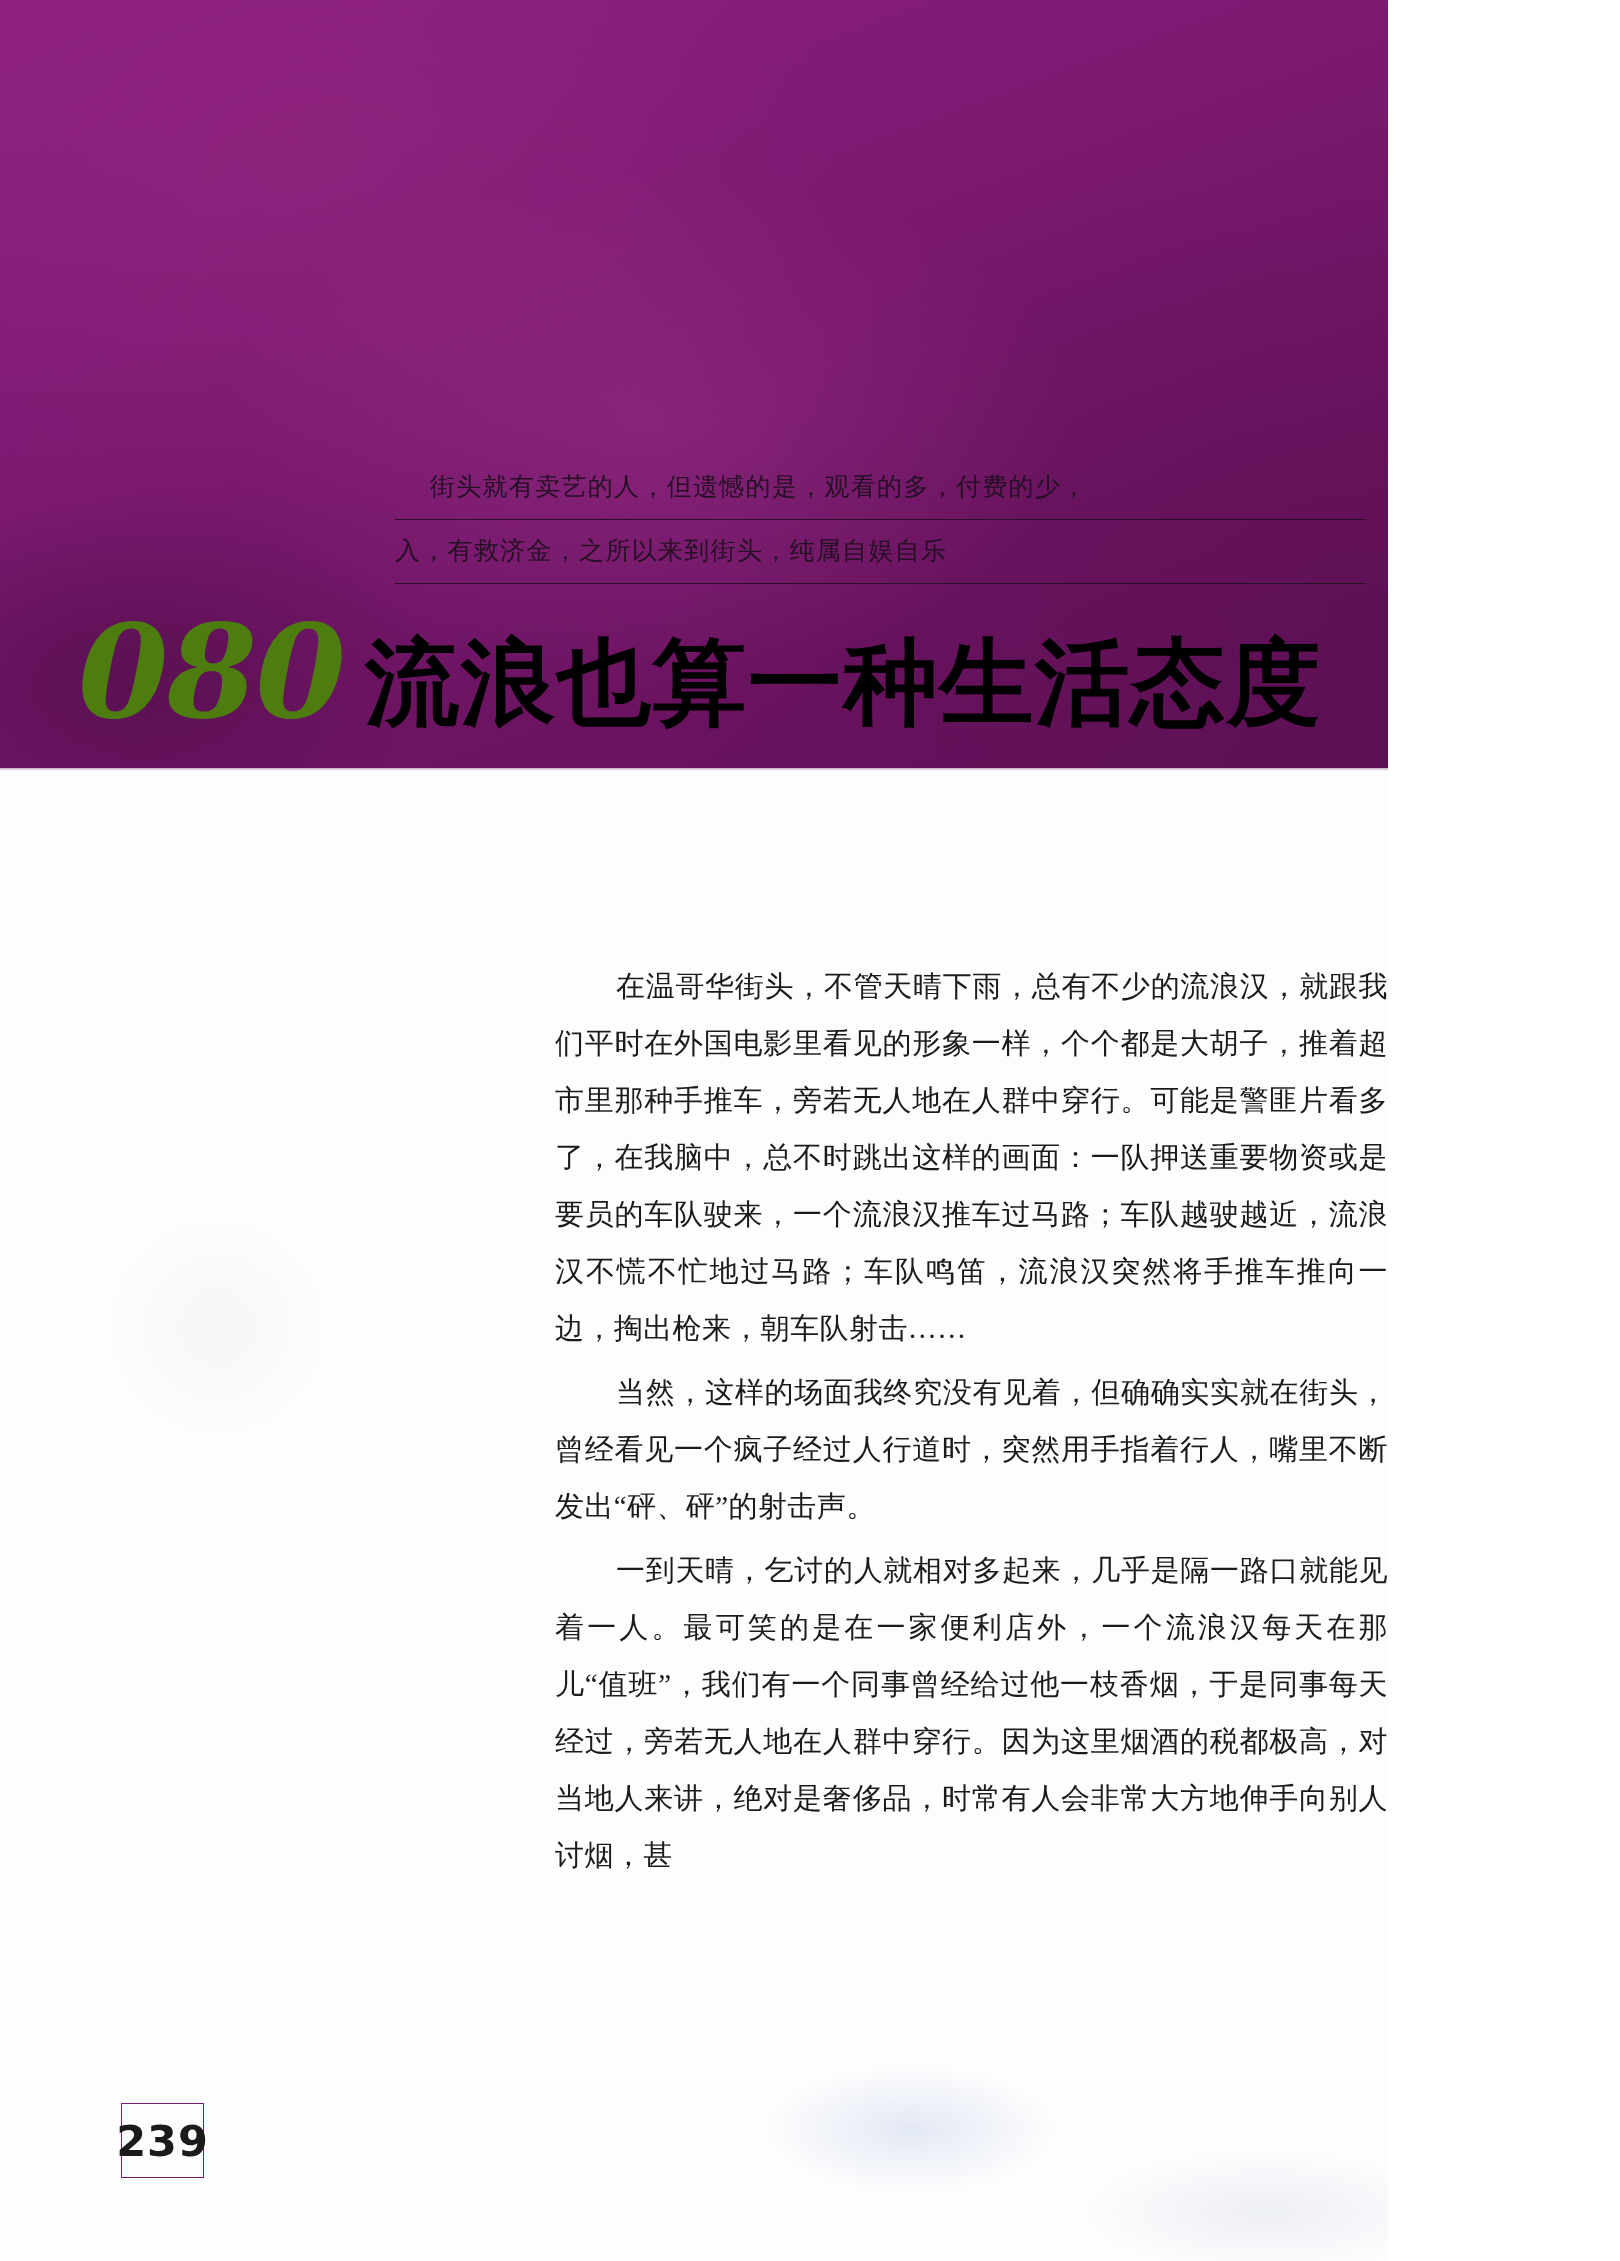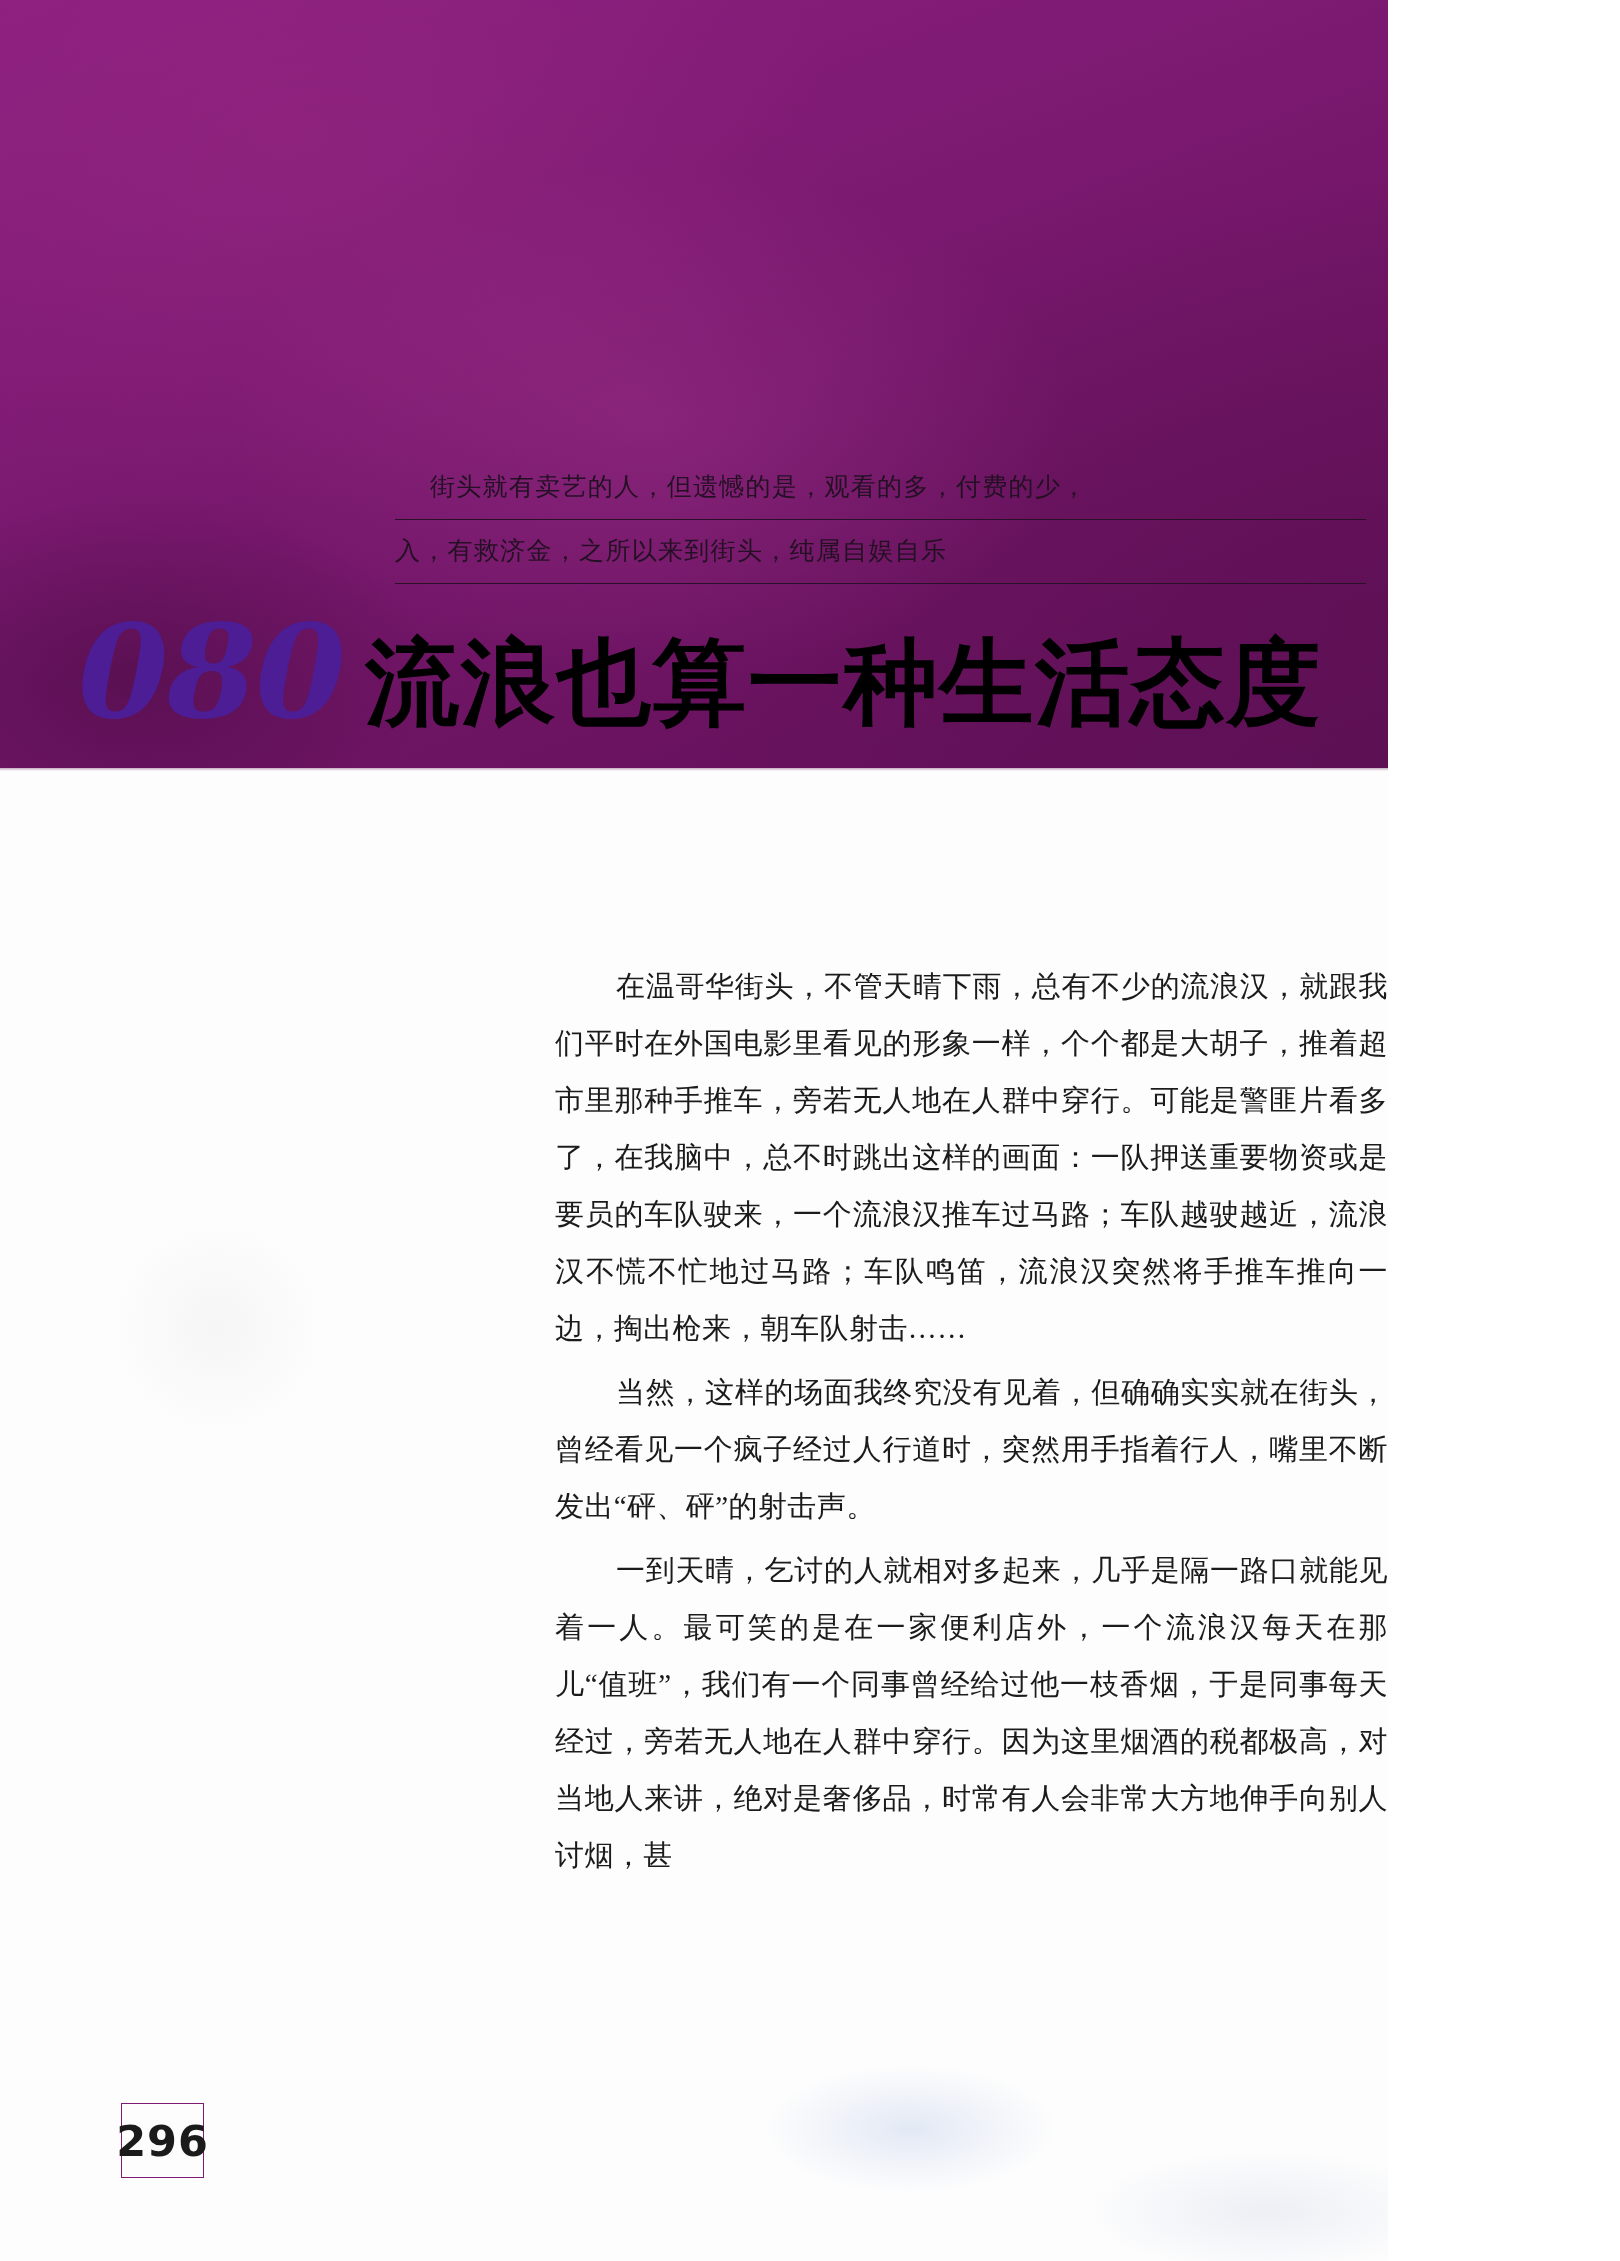--- a/index.html
+++ b/index.html
@@ -74,21 +74,21 @@
     display: flex;
     align-items: flex-end;
     white-space: nowrap;
   }
   .chapter-number {
     font-family: "DejaVu Serif", serif;
     font-style: italic;
     font-weight: bold;
     font-size: 130px;
     line-height: 1;
-    color: #4c1d95;
+    color: #4d7c0f;
     letter-spacing: -1.7px;
   }
   .chapter-title {
     font-family: "DejaVu Sans", sans-serif;
     font-weight: bold;
     font-size: 94px;
     line-height: 1;
     color: #000000;
     letter-spacing: 1.7px;
     margin-left: 21px;
@@ -179,21 +179,21 @@
     <span class="chapter-title">流浪也算一种生活态度</span>
   </div>
 
   <div class="body-col">
     <p class="para">在温哥华街头，不管天晴下雨，总有不少的流浪汉，就跟我们平时在外国电影里看见的形象一样，个个都是大胡子，推着超市里那种手推车，旁若无人地在人群中穿行。可能是警匪片看多了，在我脑中，总不时跳出这样的画面：一队押送重要物资或是要员的车队驶来，一个流浪汉推车过马路；车队越驶越近，流浪汉不慌不忙地过马路；车队鸣笛，流浪汉突然将手推车推向一边，掏出枪来，朝车队射击……</p>
     <p class="para">当然，这样的场面我终究没有见着，但确确实实就在街头，曾经看见一个疯子经过人行道时，突然用手指着行人，嘴里不断发出“砰、砰”的射击声。</p>
     <p class="para">一到天晴，乞讨的人就相对多起来，几乎是隔一路口就能见着一人。最可笑的是在一家便利店外，一个流浪汉每天在那儿“值班”，我们有一个同事曾经给过他一枝香烟，于是同事每天经过，旁若无人地在人群中穿行。因为这里烟酒的税都极高，对当地人来讲，绝对是奢侈品，时常有人会非常大方地伸手向别人讨烟，甚</p>
   </div>
 
   <div class="folio">
-    <span>296</span>
+    <span>239</span>
   </div>
 
   <div class="smudge smudge-a"></div>
   <div class="smudge smudge-b"></div>
   <div class="smudge smudge-c"></div>
 
 </div>
 
 
 </body></html>

